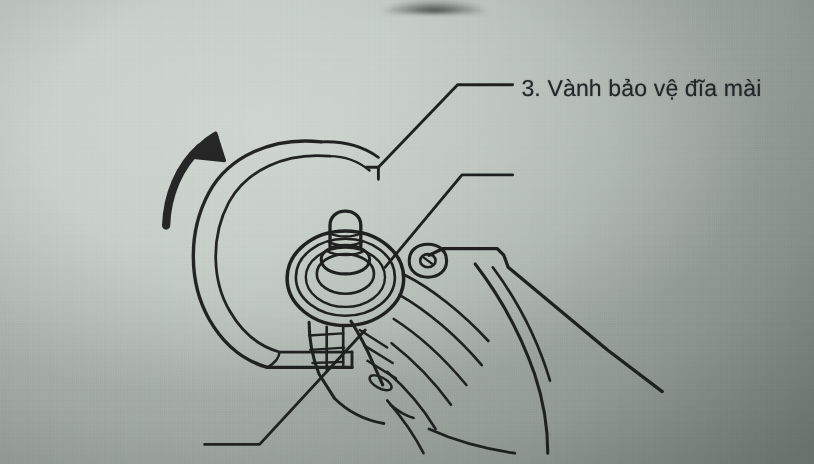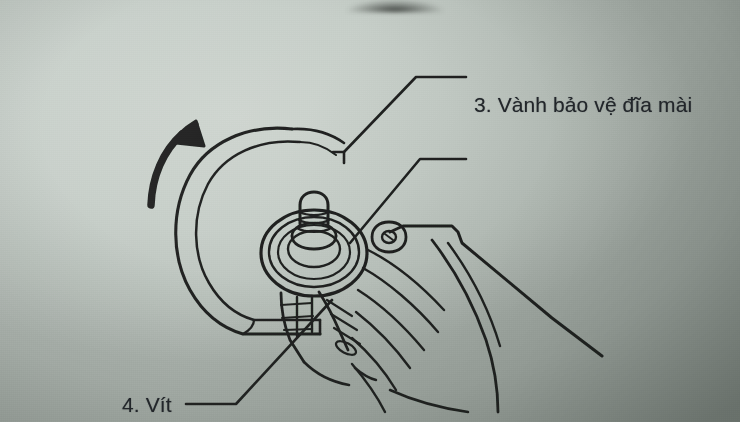--- a/index.html
+++ b/index.html
@@ -51,21 +51,21 @@
   }
   .label {
     position: absolute;
     color: #22262a;
     font-size: 21px;
     line-height: 26px;
     white-space: nowrap;
     letter-spacing: .1px;
     text-shadow: 0 0 1.1px rgba(34,38,42,0.45);
   }
-  #lbl3 { left: 474px; top: 68px; margin-top: 24px; }
+  #lbl3 { left: 474px; top: 68px; }
   #lbl5 { left: 474px; top: 150px; }
   #lbl4 { left: 122px; top: 392px; }
 </style>
 </head>
 <body>
 
 <div id="page">
 
   <div class="paper-base"></div>
 
@@ -182,15 +182,14 @@
     </g>
   </svg>
 
   <div class="paper-grain"></div>
   <div class="paper-vignette"></div>
   <div class="top-smudge"></div>
 
   <div class="label" id="lbl3">3. Vành bảo vệ đĩa mài</div>
 
 
-  <div class="label" id="lbl4">4. Vít</div>
 
 </div>
 
 </body></html>

